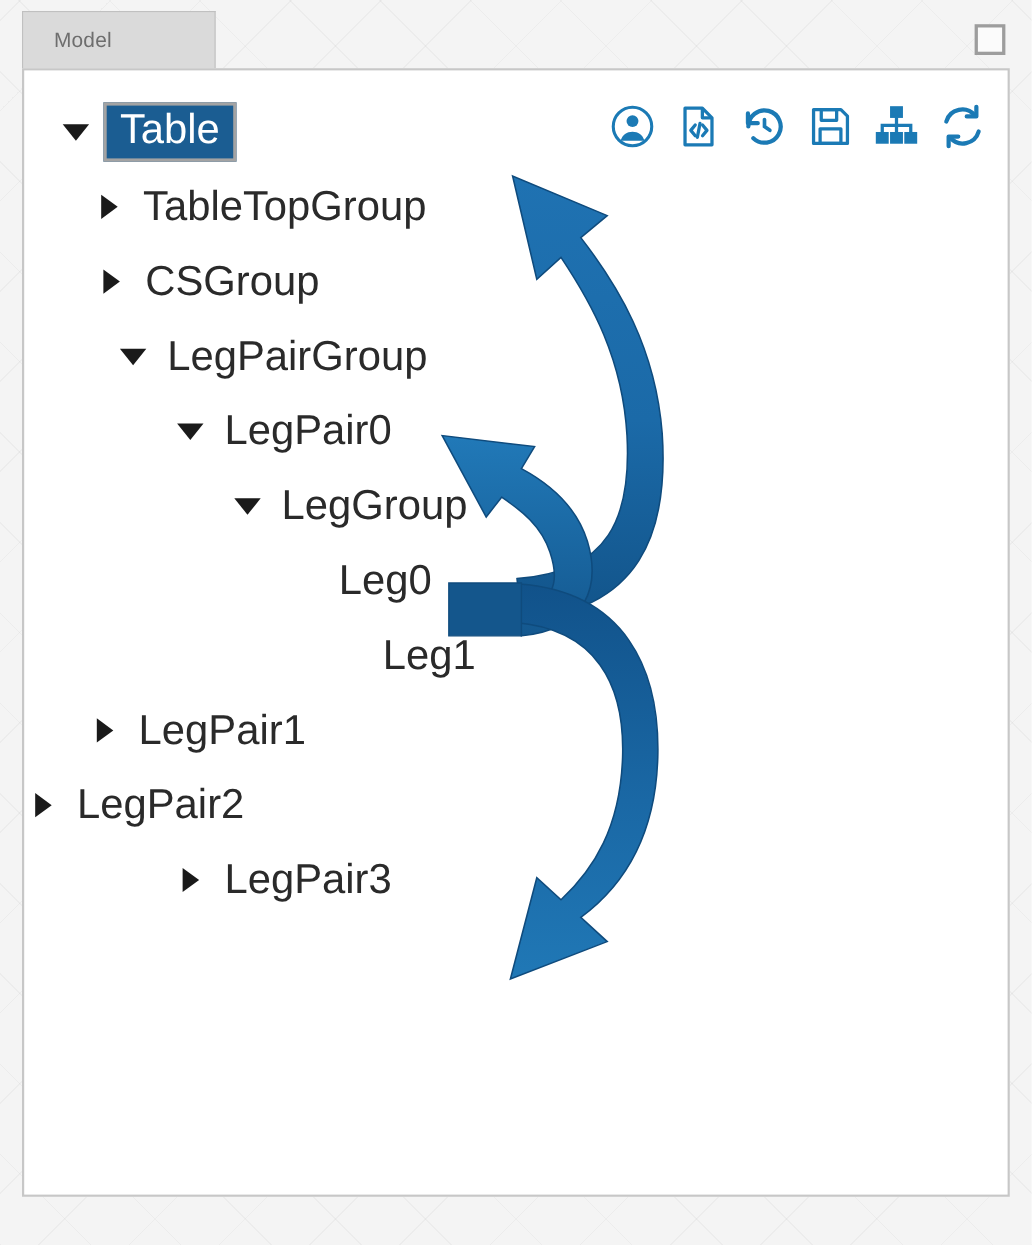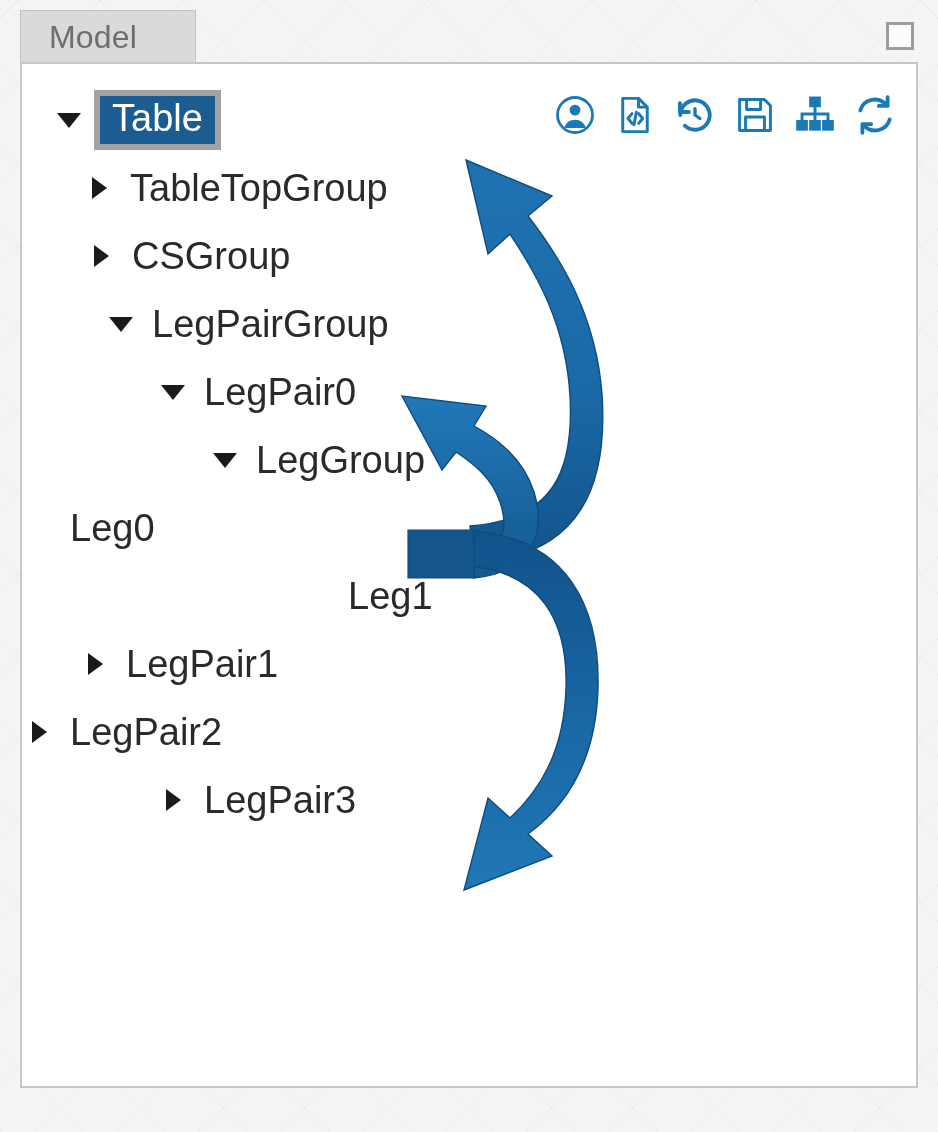--- a/index.html
+++ b/index.html
@@ -49,21 +49,21 @@
     min-width: 176px;
     box-sizing: border-box;
     background: #dadada;
     border: 1px solid #c0c0c0;
     border-bottom: none;
     display: flex;
     align-items: center;
     padding: 0 18px 0 28px;
   }
   .tab-label {
-    font-size: 32px;
+    font-size: 19px;
     color: #6e6e6e;
     letter-spacing: 0.2px;
     white-space: nowrap;
   }
 
   #win-restore {
     position: absolute;
     right: 18px; top: 14px;
     width: 28px; height: 28px;
     box-sizing: border-box;
@@ -134,21 +134,21 @@
   }
   .twisty.empty { }
   .node-label {
     font-size: 38px;
     color: #2a2a2a;
     padding-left: 14px;
     line-height: 1;
   }
   .node.selected .node-label {
     background: #1b5d92;
-    border: 6px solid #a3a3a3;
+    border: 3px solid #a3a3a3;
     color: #ffffff;
     padding: 3px 12px 7px 12px;
     margin-left: 8px;
   }
 
   
   #arrows {
     position: absolute;
     left: 0; top: 0;
     width: 898px; height: 1026px;
@@ -258,21 +258,21 @@
             <span class="tri-down"></span>
           </span>
           <span class="node-label">LegPair0</span>
         </div>
         <div class="node" style="padding-left: 186px;">
           <span class="twisty">
             <span class="tri-down"></span>
           </span>
           <span class="node-label">LegGroup</span>
         </div>
-        <div class="node" style="">
+        <div class="node" style="padding-left: 238px;">
           <span class="twisty empty"></span>
           <span class="node-label">Leg0</span>
         </div>
         <div class="node" style="padding-left: 238px; gap: 40px;">
           <span class="twisty empty"></span>
           <span class="node-label">Leg1</span>
         </div>
         <div class="node" style="padding-left: 56px;">
           <span class="twisty">
             <span class="tri-right"></span>

